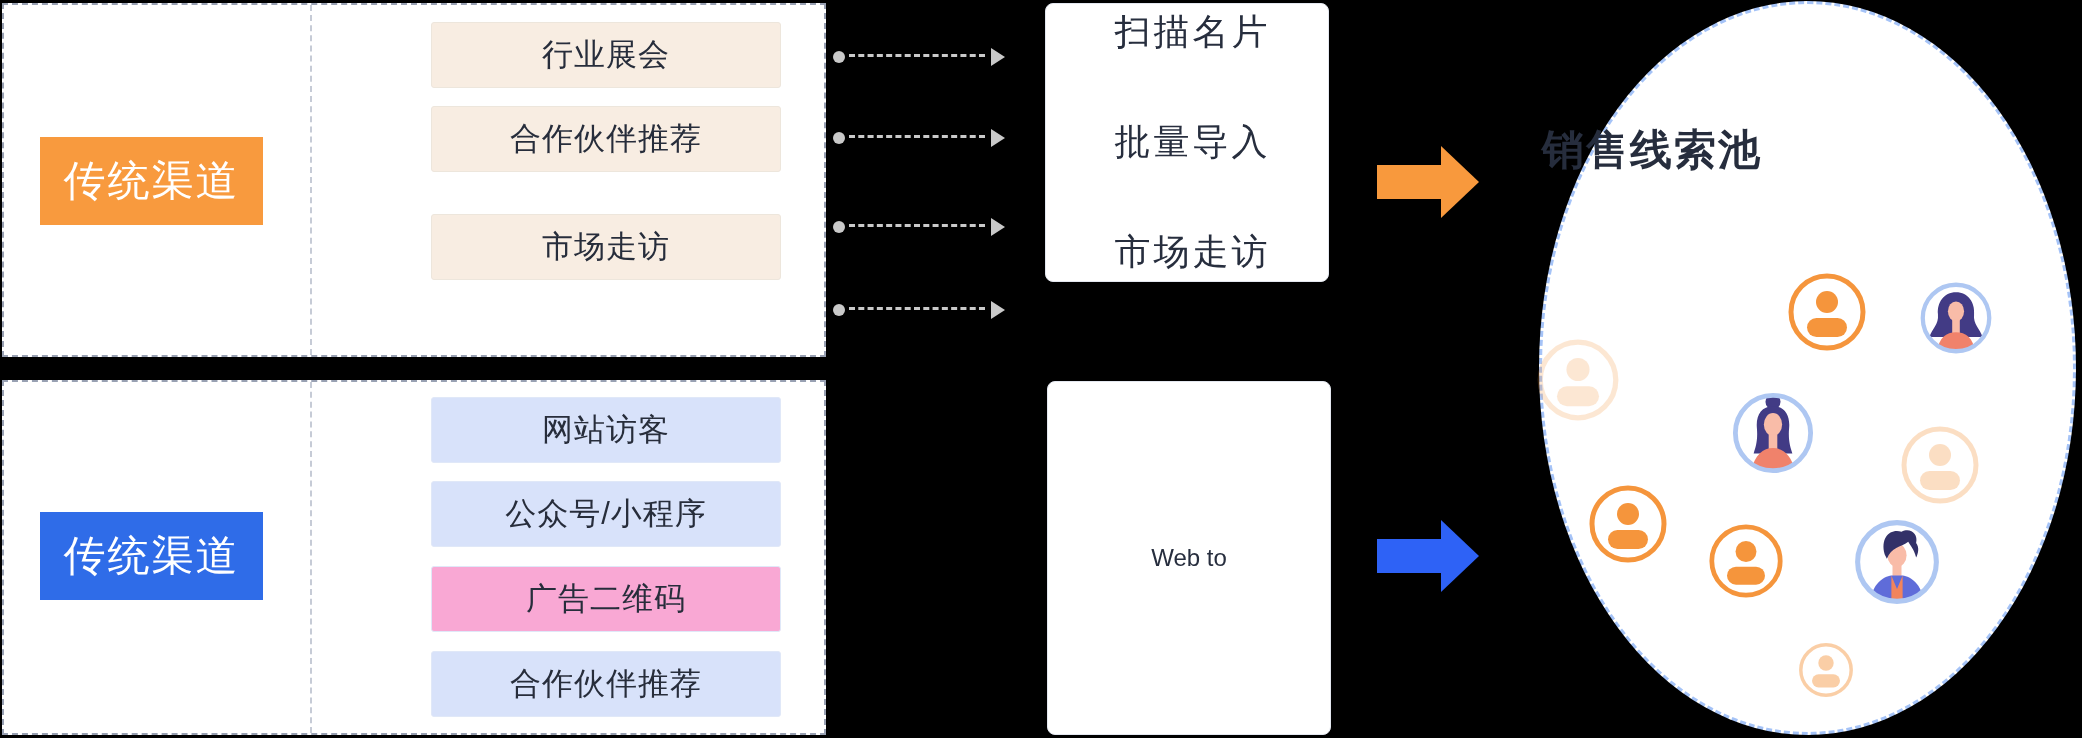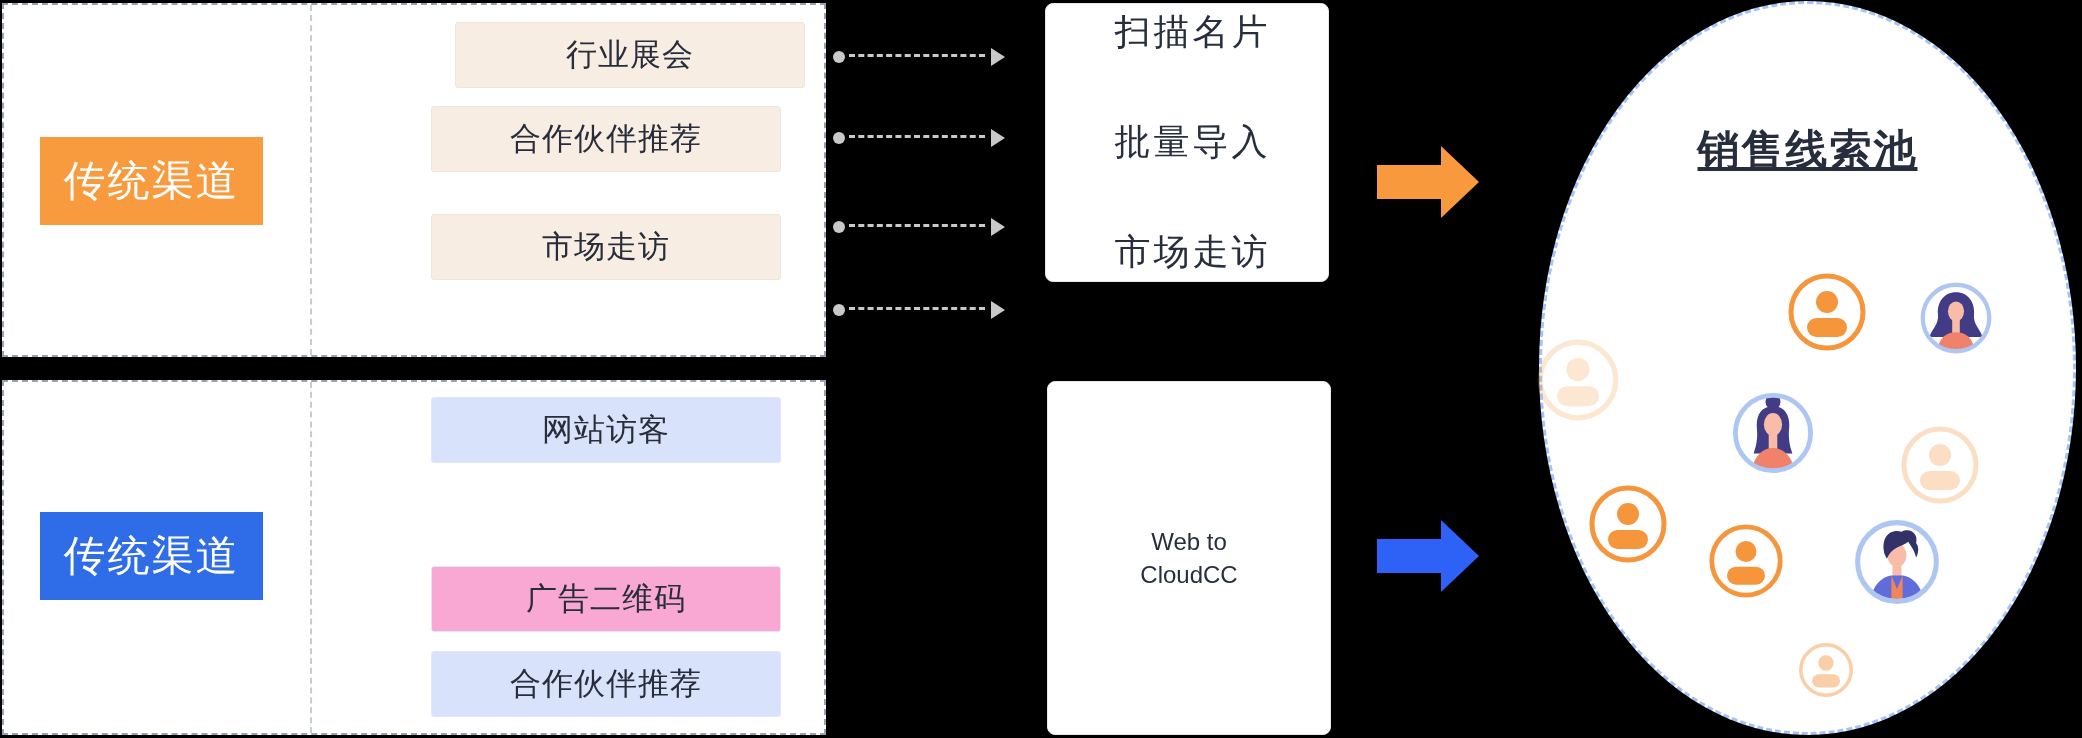--- a/index.html
+++ b/index.html
@@ -31,45 +31,46 @@
     display:flex;flex-direction:column;align-items:center;justify-content:center;color:#272E3E;}
   .mid-box-top{left:1045px;top:3px;height:279px;gap:61px;padding-left:11px;}
   .mid-box-bottom{left:1047px;top:381px;height:354px;}
   .mid-line{font-size:36px;letter-spacing:3px;}
   .web-line{font-size:24px;line-height:1.38;text-align:center;letter-spacing:0;}
 
   .big-arrow-rect{position:absolute;width:64px;height:34px;}
   .big-arrow-head{position:absolute;width:0;height:0;border-top:36px solid transparent;border-bottom:36px solid transparent;border-left-width:38px;border-left-style:solid;}
 
   .pool{position:absolute;left:1539px;top:1px;width:537px;height:734px;background:#fff;border:3px dashed #A5C3F7;border-radius:50%;box-sizing:border-box;}
-  .pool-title{position:absolute;left:0;right:0;top:118px;text-align:center;font-size:42px;font-weight:bold;color:#262D3D;letter-spacing:2px;text-decoration:underline;}
+  .pool-title{position:absolute;left:0;right:0;top:118px;text-align:left;font-size:42px;font-weight:bold;color:#262D3D;letter-spacing:2px;}
 
   .avatar{position:absolute;}
   .avatar svg{display:block;width:100%;height:100%;}
 </style>
 </head>
 <body>
 
 <div id="stage">
 
   <div class="panel panel-top">
     <div class="panel-divider"></div>
   </div>
   <div class="channel-label channel-label-top" style="background: rgb(248, 154, 62);">传统渠道</div>
 
-  <div class="item item-cream" style="top: 22px; background: rgb(248, 237, 226); margin-left: 24px;">行业展会</div>
+  <div class="item item-cream" style="top: 22px; background: rgb(248, 237, 226);">行业展会</div>
   <div class="item item-cream" style="top: 106px; background: rgb(248, 237, 226);">合作伙伴推荐</div>
   <div class="item item-cream" style="top: 190px; background: rgb(248, 237, 226); margin-top: 24px;">市场走访</div>
 
   <div class="panel panel-bottom">
     <div class="panel-divider"></div>
   </div>
   <div class="channel-label channel-label-bottom" style="background: rgb(47, 108, 232);">传统渠道</div>
 
   <div class="item item-blue" style="top: 397px; background: rgb(216, 226, 250);">网站访客</div>
+  <div class="item item-blue" style="top: 481px; background: rgb(216, 226, 250);">公众号/小程序</div>
   <div class="item item-blue" style="top: 566px; background: #f9a8d4;">广告二维码</div>
   <div class="item item-blue" style="top: 651px; background: rgb(216, 226, 250);">合作伙伴推荐</div>
 
   <div class="dashed-arrow" style="top:45px">
       <span class="dot"></span>
       <span class="line"></span>
       <span class="head"></span>
     </div>
   <div class="dashed-arrow" style="top:126px">
       <span class="dot"></span>
@@ -88,21 +89,20 @@
     </div>
 
   <div class="mid-box mid-box-top">
     <div class="mid-line">扫描名片</div>
     <div class="mid-line">批量导入</div>
     <div class="mid-line">市场走访</div>
   </div>
 
   <div class="mid-box mid-box-bottom">
     <div class="web-line">Web to</div>
-    <div class="web-line">CloudCC</div>
   </div>
 
   <div>
     <div class="big-arrow-rect" style="left: 1377px; top: 165px; background: rgb(248, 153, 61);"></div>
     <div class="big-arrow-head" style="left: 1441px; top: 146px; border-left-color: rgb(248, 153, 61);"></div>
   </div>
 
   <div>
     <div class="big-arrow-rect" style="left: 1377px; top: 539px; background: rgb(46, 98, 246);"></div>
     <div class="big-arrow-head" style="left: 1441px; top: 520px; border-left-color: rgb(46, 98, 246);"></div>

